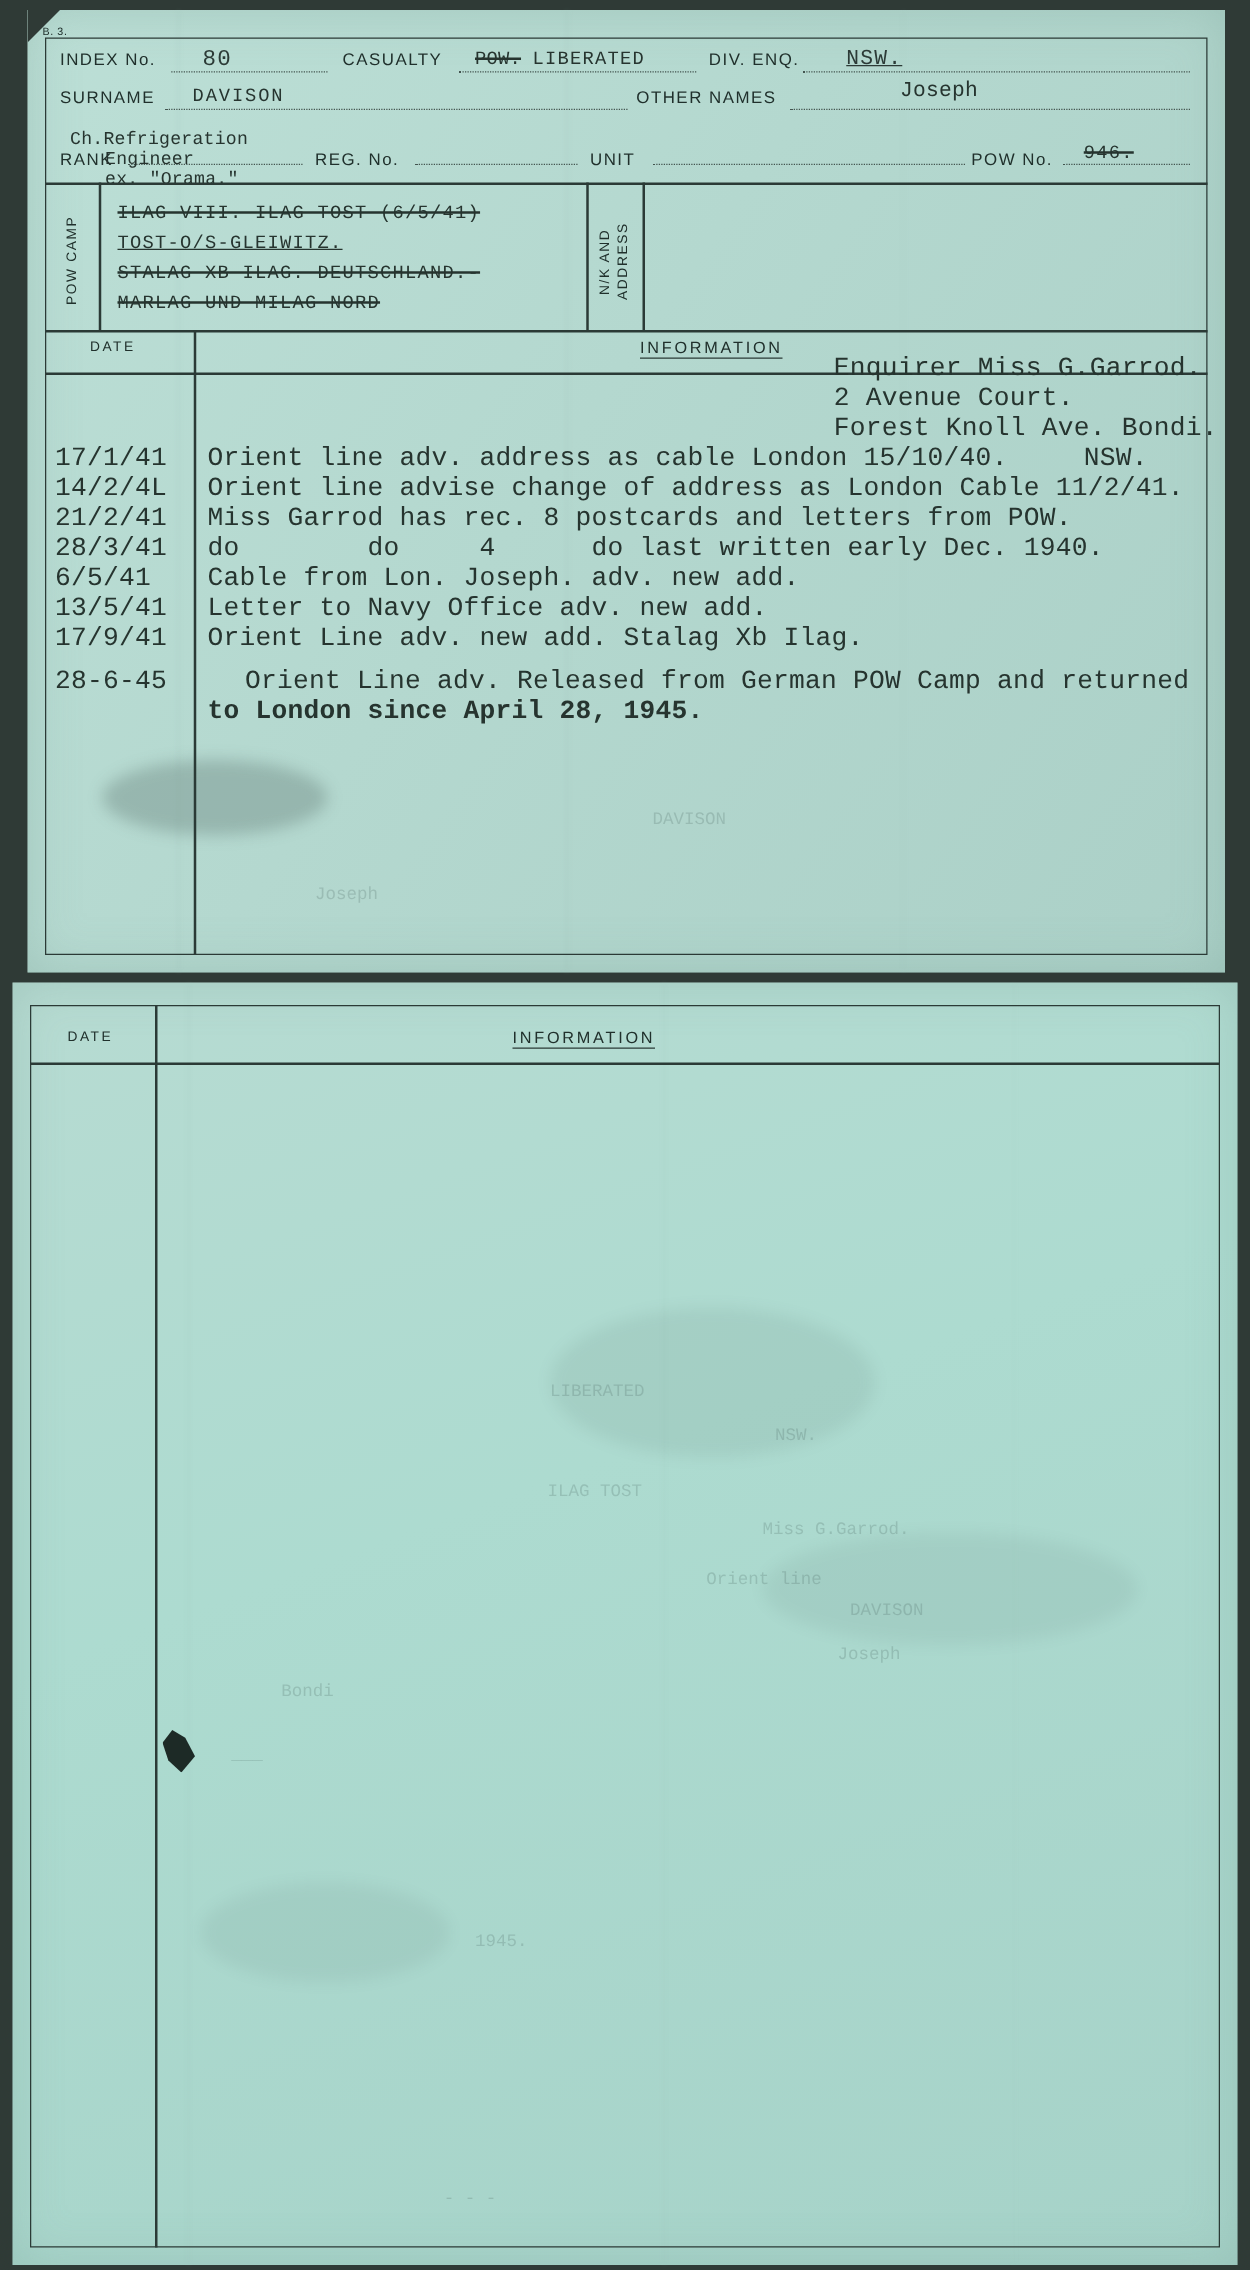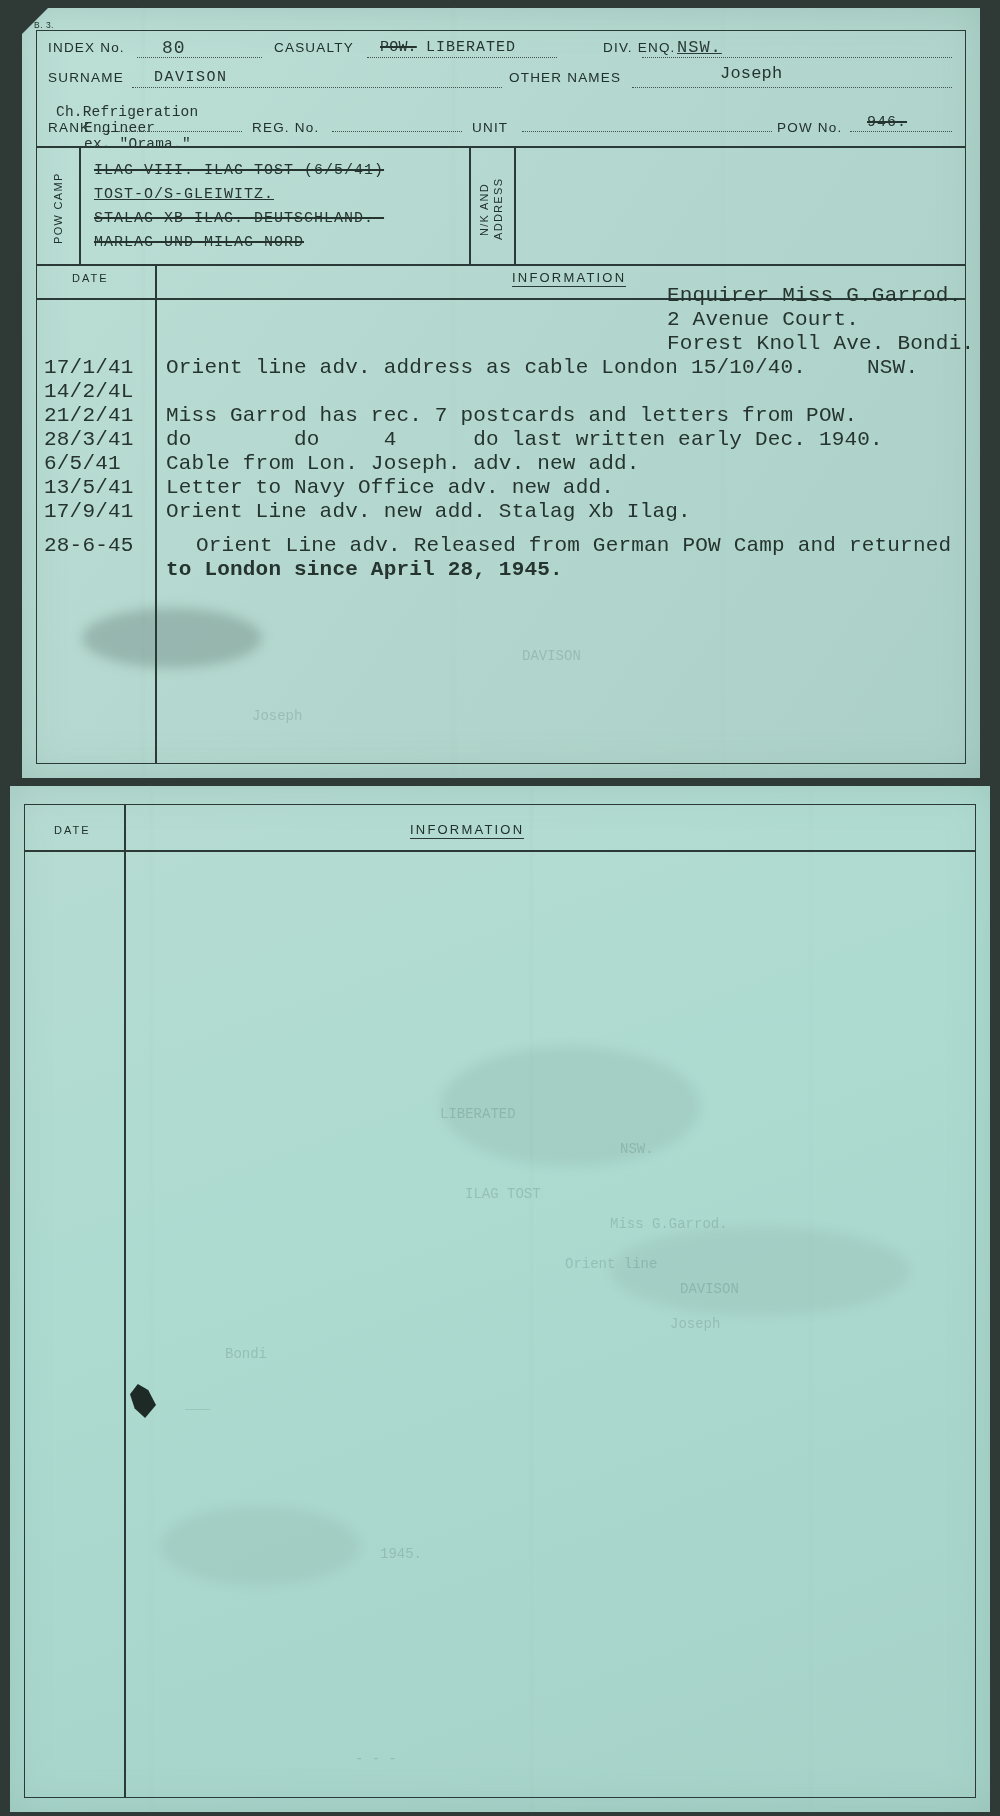--- a/index.html
+++ b/index.html
@@ -179,21 +179,21 @@
 
     <div class="lbl" style="left:26px;top:32px;">INDEX No.</div>
     <div class="dots" style="left:115px;top:48px;width:125px;"></div>
     <div class="hand" style="left:140px;top:30px;font-size:18px;letter-spacing:1px;">80</div>
 
     <div class="lbl" style="left:252px;top:32px;">CASUALTY</div>
     <div class="dots" style="left:345px;top:48px;width:190px;"></div>
     <div class="typed struck" style="left:358px;top:31px;">POW.</div>
     <div class="typed" style="left:404px;top:31px;letter-spacing:1px;">LIBERATED</div>
 
-    <div class="lbl" style="left:545px;top:32px;margin-left:36px;">DIV. ENQ.</div>
+    <div class="lbl" style="left:545px;top:32px;">DIV. ENQ.</div>
     <div class="dots" style="left:620px;top:48px;width:310px;"></div>
     <div class="hand" style="left:655px;top:30px;font-size:17px;letter-spacing:1px;text-decoration:underline;text-decoration-thickness:1px;">NSW.</div>
 
     <div class="lbl" style="left:26px;top:62px;">SURNAME</div>
     <div class="dots" style="left:110px;top:78px;width:370px;"></div>
     <div class="typed" style="left:132px;top:61px;letter-spacing:1.5px;">DAVISON</div>
 
     <div class="lbl" style="left:487px;top:62px;">OTHER NAMES</div>
     <div class="dots" style="left:610px;top:78px;width:320px;"></div>
     <div class="typed" style="left:698px;top:56px;font-size:17px;">Joseph</div>
@@ -239,23 +239,24 @@
 
     <div class="typed typed-lg" style="left:645px;top:276px;">Enquirer Miss G.Garrod.</div>
     <div class="typed typed-lg" style="left:645px;top:300px;">2 Avenue Court.</div>
     <div class="typed typed-lg" style="left:645px;top:324px;">Forest Knoll Ave. Bondi.</div>
     <div class="typed typed-lg" style="left:845px;top:348px;">NSW.</div>
 
     <div class="typed typed-lg" style="left:22px;top:348px;">17/1/41</div>
     <div class="typed typed-lg" style="left:144px;top:348px;">Orient line adv. address as cable London 15/10/40.</div>
 
     <div class="typed typed-lg" style="left:22px;top:372px;">14/2/4L</div>
+    <div class="typed typed-lg" style="left:144px;top:372px;">Orient line advise change of address as London Cable 11/2/41.</div>
 
     <div class="typed typed-lg" style="left:22px;top:396px;">21/2/41</div>
-    <div class="typed typed-lg" style="left:144px;top:396px;">Miss Garrod has rec. 7 postcards and letters from POW.</div>
+    <div class="typed typed-lg" style="left:144px;top:396px;">Miss Garrod has rec. 8 postcards and letters from POW.</div>
 
     <div class="typed typed-lg" style="left:22px;top:420px;">28/3/41</div>
     <div class="typed typed-lg" style="left:144px;top:420px;white-space:pre;">do        do     4      do last written early Dec. 1940.</div>
 
     <div class="typed typed-lg" style="left:22px;top:444px;">6/5/41</div>
     <div class="typed typed-lg" style="left:144px;top:444px;">Cable from Lon. Joseph. adv. new add.</div>
 
     <div class="typed typed-lg" style="left:22px;top:468px;">13/5/41</div>
     <div class="typed typed-lg" style="left:144px;top:468px;">Letter to Navy Office adv. new add.</div>
 
@@ -280,21 +281,21 @@
 
     <div class="border-box" style="left:14px;top:18px;width:952px;height:994px;"></div>
     <div class="rowline" style="left:14px;top:64px;width:952px;"></div>
     <div class="colline" style="left:114px;top:18px;height:994px;"></div>
 
     <div class="lbl lbl-sm" style="left:44px;top:38px;letter-spacing:2px;">DATE</div>
     <div class="info-hdr" style="left:400px;top:36px;">INFORMATION</div>
 
     <div class="ghost" style="left:430px;top:320px;">LIBERATED</div>
     <div class="ghost" style="left:610px;top:355px;">NSW.</div>
-    <div class="ghost" style="left:455px;top:400px;">ILAG TOST</div>
+    <div class="ghost" style="left:428px;top:400px;">ILAG TOST</div>
     <div class="ghost" style="left:600px;top:430px;">Miss G.Garrod.</div>
     <div class="ghost" style="left:555px;top:470px;">Orient line</div>
     <div class="ghost" style="left:215px;top:560px;">Bondi</div>
     <div class="ghost" style="left:670px;top:495px;">DAVISON</div>
     <div class="ghost" style="left:660px;top:530px;">Joseph</div>
     <div class="ghost" style="left:370px;top:760px;">1945.</div>
 
     <div class="inkblot" style="left:120px;top:598px;width:26px;height:34px;"></div>
     <div class="ghost" style="left:175px;top:610px;">___</div>
     <div class="ghost" style="left:345px;top:965px;">- - -</div>

